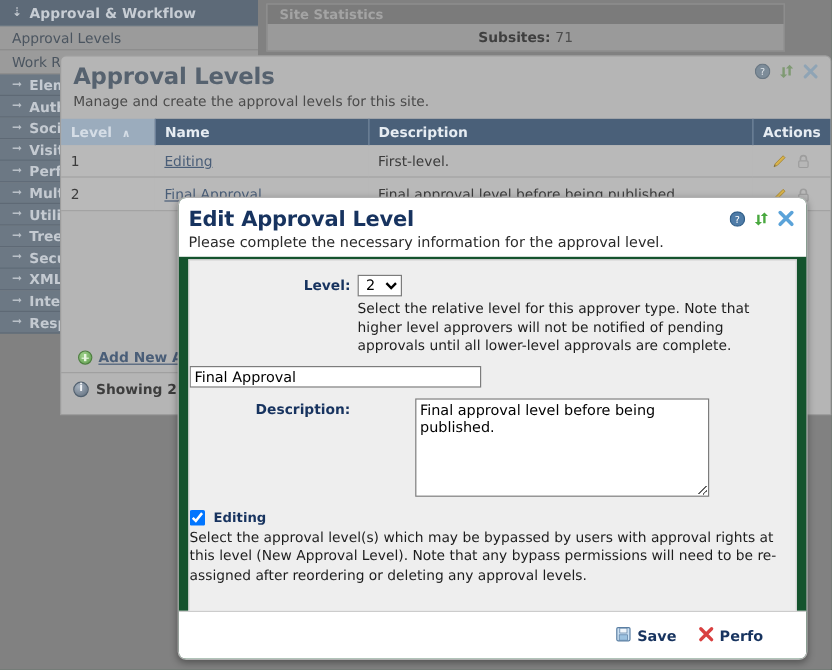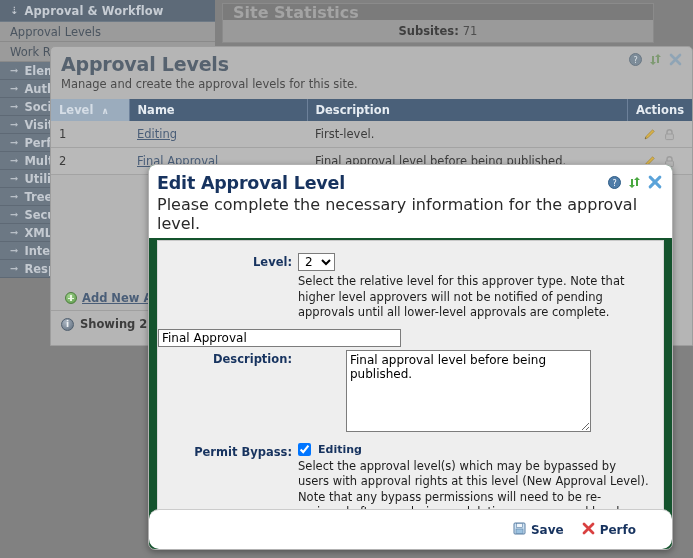--- a/index.html
+++ b/index.html
@@ -65,21 +65,21 @@
     position: absolute; left: 222px; top: 3px;
     width: 432px; height: 40px;
     background: #9a9a9a;
     border: 1px solid #8b8b8b;
   }
   .stats-head {
     height: 16px;
     background: #7b7b7b;
     color: #a4a4a4;
     font-weight: bold;
-    font-size: 16px;
+    font-size: 11px;
     display: flex; align-items: center;
     padding-left: 10px;
   }
   .stats-body {
     height: 22px;
     display: flex; align-items: center; justify-content: center;
     color: #4e4e4e; font-size: 11.5px;
   }
   .stats-body b { color: #3f3f3f; margin-right: 4px; }
 
@@ -175,41 +175,41 @@
     border: 1px solid #b2b2b2;
     border-radius: 7px;
     box-shadow: 0 2px 6px rgba(0,0,0,.35);
     overflow: hidden;
   }
   .modal-head { padding: 8px 12px 5px 8px; position: relative; background:#fff; }
   .modal-title {
     font-size: 17.5px; font-weight: bold;
     color: #17335f; letter-spacing: -.2px;
   }
-  .modal-sub { font-size: 16px; color: #2a2a2a; margin-top: 2px; }
+  .modal-sub { font-size: 12px; color: #2a2a2a; margin-top: 2px; }
   .modal-icons {
     position: absolute; right: 10px; top: 10px;
     display: flex; gap: 7px; align-items: center;
   }
   .modal-body {
     margin: 2px 8px 0 8px;
     background: #eeeeee;
     border-top: 1px solid #c9c9c9;
     border-left: 1px solid #d8d8d8;
     border-right: 1px solid #d8d8d8;
     height: 300px;
     padding: 12px 0 0 0;
     overflow: hidden;
   }
   .modal-foot {
     position: absolute; left: 0; right: 0; bottom: 0;
     height: 40px; background: #ffffff;
     border-top: 1px solid #cccccc;
     display: flex; align-items: center; justify-content: flex-end;
-    gap: 18px; padding-right: 36px; border-radius: 10px;
+    gap: 18px; padding-right: 36px;
   }
   .foot-btn {
     display: flex; align-items: center; gap: 5px;
     color: #17335f; font-weight: bold; font-size: 12px;
     cursor: pointer;
   }
 
   
   .frow { display: flex; margin-bottom: 2px; }
   .flabel {
@@ -463,29 +463,28 @@
           <div class="fhelp">Select the relative level for this approver type. Note that higher level approvers will not be notified of pending approvals until all lower-level approvals are complete.</div>
         </div>
       </div>
 
       <div class="frow" style="margin-top:8px;">
         <div class="fctl">
           <input class="text-input" type="text" value="Final Approval" style="">
         </div>
       </div>
 
-      <div class="frow" style="margin-top:3px;gap:48px;">
+      <div class="frow" style="margin-top:9px;gap:48px;">
         <div class="flabel">Description:</div>
         <div class="fctl">
           <textarea class="desc-area" style="">Final approval level before being published.</textarea>
         </div>
       </div>
 
       <div class="frow" style="margin-top:8px;">
-        <div class="flabel">Permit Bypass:</div>
         <div class="fctl">
           <div class="cbrow">
             <input type="checkbox" checked="" style="">
             <label>Editing</label>
           </div>
           <div class="fhelp">Select the approval level(s) which may be bypassed by users with approval rights at this level (New Approval Level). Note that any bypass permissions will need to be re-assigned after reordering or deleting any approval levels.</div>
         </div>
       </div>
 
     </div>

